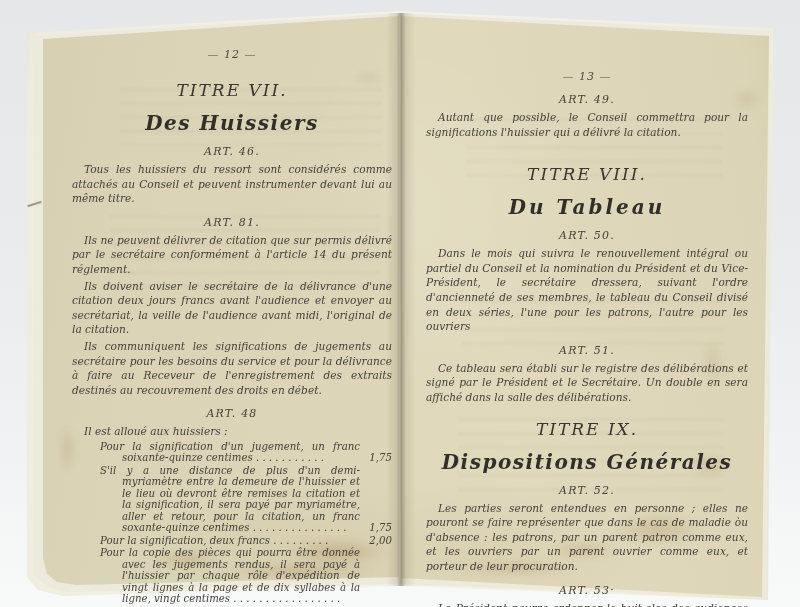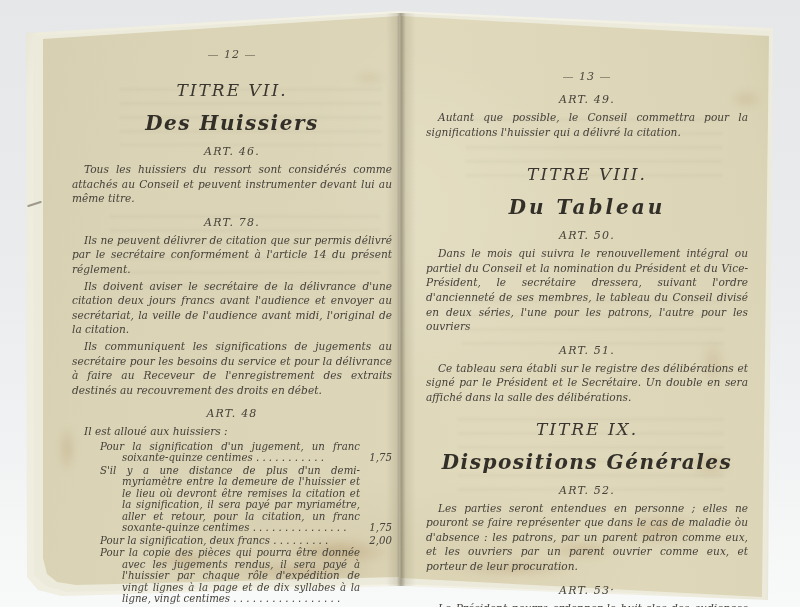--- a/index.html
+++ b/index.html
@@ -109,21 +109,21 @@
   <div class="pencil-mark"></div>
 
   <div class="text-col text-left">
     <div class="pageno">— 12 —</div>
     <div class="kicker">TITRE VII.</div>
     <div class="chapter">Des Huissiers</div>
 
     <div class="art">ART. 46.</div>
     <p class="bodytext">Tous les huissiers du ressort sont considérés comme attachés au Conseil et peuvent instrumenter devant lui au même titre.</p>
 
-    <div class="art">ART. 78.</div>
+    <div class="art">ART. 81.</div>
     <p class="bodytext">Ils ne peuvent délivrer de citation que sur permis délivré par le secrétaire conformément à l'article 14 du présent réglement.</p>
     <p class="bodytext">Ils doivent aviser le secrétaire de la délivrance d'une citation deux jours francs avant l'audience et envoyer au secrétariat, la veille de l'audience avant midi, l'original de la citation.</p>
     <p class="bodytext">Ils communiquent les significations de jugements au secrétaire pour les besoins du service et pour la délivrance à faire au Receveur de l'enregistrement des extraits destinés au recouvrement des droits en débet.</p>
 
     <div class="art">ART. 48</div>
     <p class="bodytext">Il est alloué aux huissiers :</p>
 
     <div class="fees">
       <div class="fee-item">
         <span class="fee-text">Pour la signification d'un jugement, un franc soixante-quinze centimes . . . . . . . . . . .</span>

